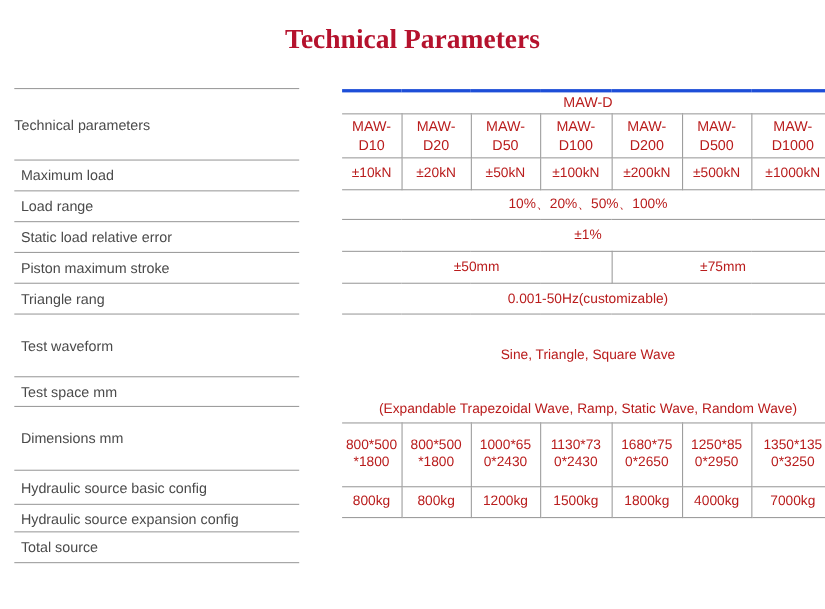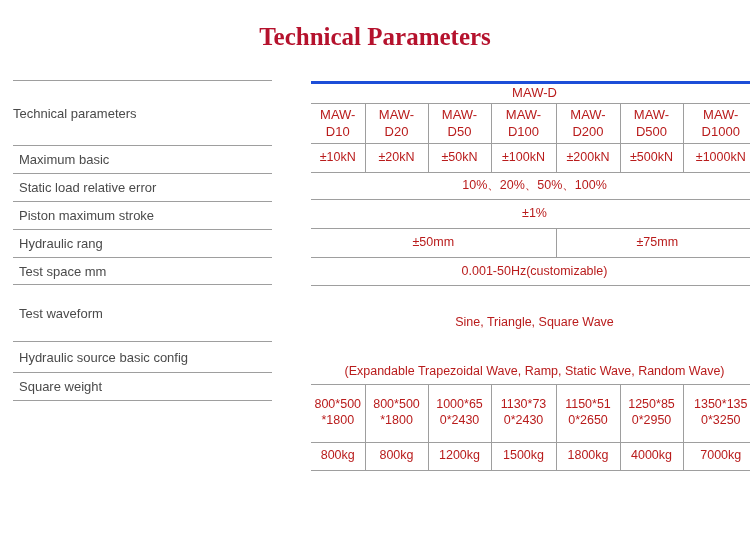--- a/index.html
+++ b/index.html
@@ -46,42 +46,51 @@
 </head>
 <body>
 
 <div class="page-title">Technical Parameters</div>
 
 <div class="left-panel">
   <div class="lrow first" style="height:65px">
       <span>Technical parameters</span>
     </div>
   <div class="lrow" style="height:28px">
-      <span>Maximum basic</span>
+      <span>Maximum load</span>
+    </div>
+  <div class="lrow" style="height:28px">
+      <span>Load range</span>
     </div>
   <div class="lrow" style="height:28px">
       <span>Static load relative error</span>
     </div>
   <div class="lrow" style="height:28px">
       <span>Piston maximum stroke</span>
     </div>
   <div class="lrow" style="height:28px">
-      <span>Hydraulic rang</span>
+      <span>Triangle rang</span>
+    </div>
+  <div class="lrow" style="height:57px">
+      <span>Test waveform</span>
     </div>
   <div class="lrow" style="height:27px">
       <span>Test space mm</span>
     </div>
-  <div class="lrow" style="height:57px">
-      <span>Test waveform</span>
+  <div class="lrow" style="height:58px">
+      <span>Dimensions mm</span>
     </div>
   <div class="lrow" style="height:31px">
       <span>Hydraulic source basic config</span>
     </div>
+  <div class="lrow" style="height:25px">
+      <span>Hydraulic source expansion config</span>
+    </div>
   <div class="lrow" style="height:28px">
-      <span>Square weight</span>
+      <span>Total source</span>
     </div>
 </div>
 
 <table class="spec-table">
   <colgroup>
     <col style="width:54px">
       <col style="width:63px">
       <col style="width:63px">
       <col style="width:65px">
       <col style="width:64px">
@@ -138,21 +147,21 @@
     </tr>
     <tr style="height:58px">
       <td class="vr pre">800*500
 *1800</td>
       <td class="vr pre">800*500
 *1800</td>
       <td class="vr pre">1000*65
 0*2430</td>
       <td class="vr pre">1130*73
 0*2430</td>
-      <td class="vr pre">1150*51
+      <td class="vr pre">1680*75
 0*2650</td>
       <td class="vr pre">1250*85
 0*2950</td>
       <td class="pre">1350*135
 0*3250</td>
     </tr>
     <tr style="height:28px">
       <td class="vr">800kg</td>
       <td class="vr">800kg</td>
       <td class="vr">1200kg</td>

